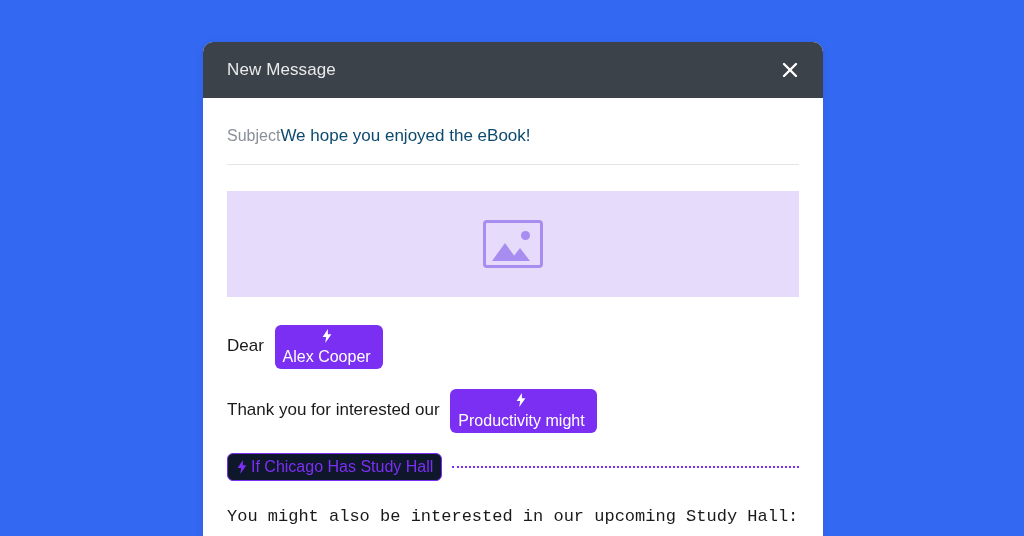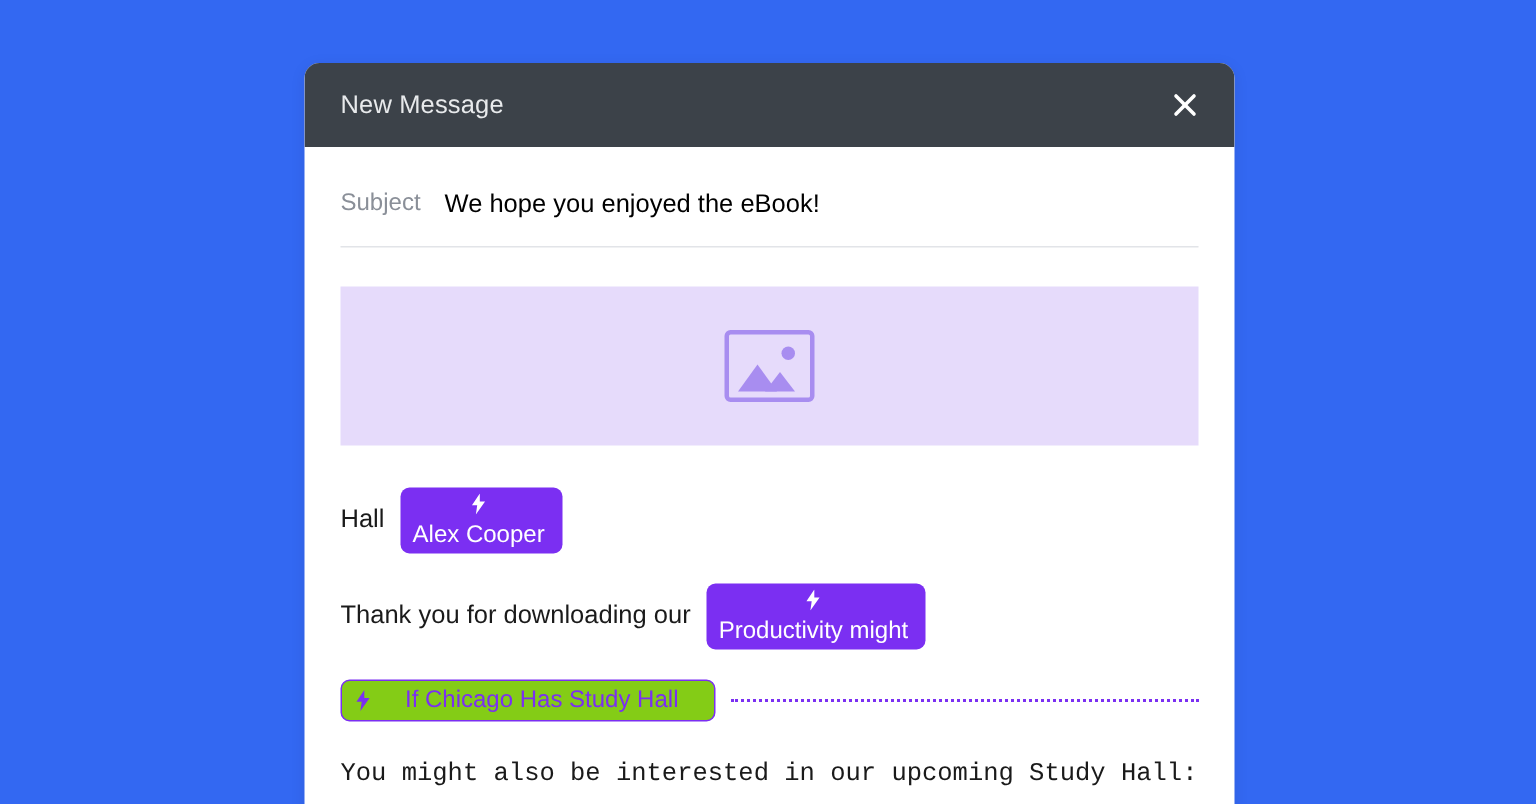--- a/index.html
+++ b/index.html
@@ -41,31 +41,31 @@
   .close-x {
     width: 22px; height: 22px;
     display: inline-flex; align-items: center; justify-content: center;
     cursor: pointer;
   }
   .close-x svg { width: 16px; height: 16px; stroke: #fff; stroke-width: 2.4; }
   .content { padding: 22px 24px 0 24px; }
   .subject-row {
     display: flex;
     align-items: center;
-    gap: 16px;
+    gap: 0;
     padding: 6px 0 18px 0;
     border-bottom: 1px solid #e2e4e8;
   }
   .subject-label {
     font-size: 16px;
     color: #8a8f98;
   }
   .subject-value {
     font-size: 17px;
-    color: #000000;
+    color: #0c4a6e;
     border: none;
     outline: none;
     flex: 1;
     background: transparent;
   }
   .image-drop {
     margin-top: 26px;
     height: 106px;
     background: #e6dbfb;
     display: flex;
@@ -124,28 +124,28 @@
     flex-direction: column;
   }
   .chip .bolt, .chip-outline .bolt {
     display: inline-flex;
     align-items: center;
   }
   .chip .bolt svg { width: 10px; height: 14px; fill: #fff; }
   .chip-outline {
     display: inline-flex;
     align-items: center;
-    gap: 23px;
+    gap: 4px;
     border: 1.6px solid #7b2ff2;
     color: #7b2ff2;
-    padding: 5px 24px 5px 9px;
+    padding: 5px 8px 5px 9px;
     border-radius: 6px;
     font-size: 16px;
     line-height: 1;
-    background: #84cc16;
+    background: #0f172a;
     vertical-align: middle;
   }
   .chip-outline .bolt svg { width: 10px; height: 14px; fill: #7b2ff2; }
   .cond-row {
     display: flex;
     align-items: center;
     gap: 0;
     margin-bottom: 22px;
   }
   .dash-line {
@@ -183,33 +183,33 @@
         <div class="img-icon">
           <span class="sun"></span>
           <span class="mtn"></span>
           <span class="mtn2"></span>
         </div>
       </div>
 
       <div class="body-text">
 
         <div class="para">
-          <span>Hall</span><span class="gap"></span>
+          <span>Dear</span><span class="gap"></span>
           <span class="chip">
             <span class="bolt">
               <svg viewBox="0 0 10 16">
                   <path d="M6 0 L0 9 H4 L3 16 L10 6 H6 Z"></path>
                 </svg>
             </span>
             <span>Alex Cooper</span>
           </span>
         </div>
 
         <div class="para">
-          <span>Thank you for downloading our</span><span class="gap"></span>
+          <span>Thank you for interested our</span><span class="gap"></span>
           <span class="chip">
             <span class="bolt">
               <svg viewBox="0 0 10 16">
                   <path d="M6 0 L0 9 H4 L3 16 L10 6 H6 Z"></path>
                 </svg>
             </span>
             <span>Productivity might</span>
           </span>
         </div>
 

